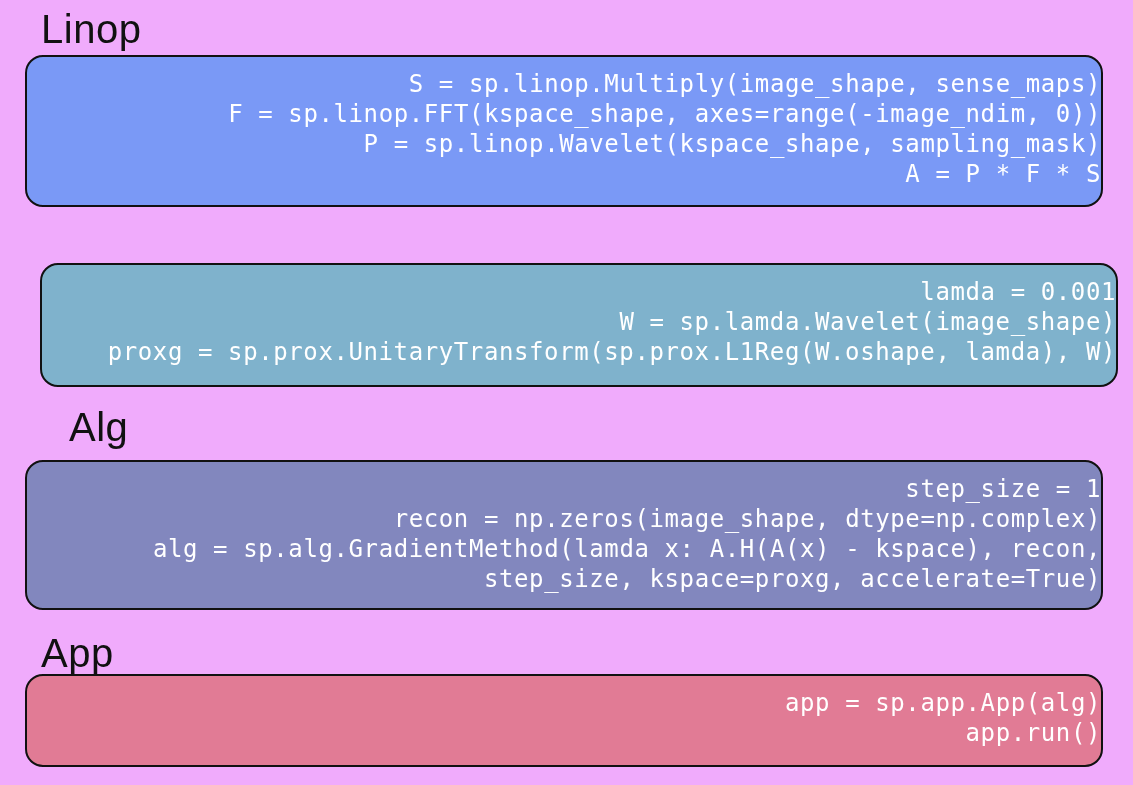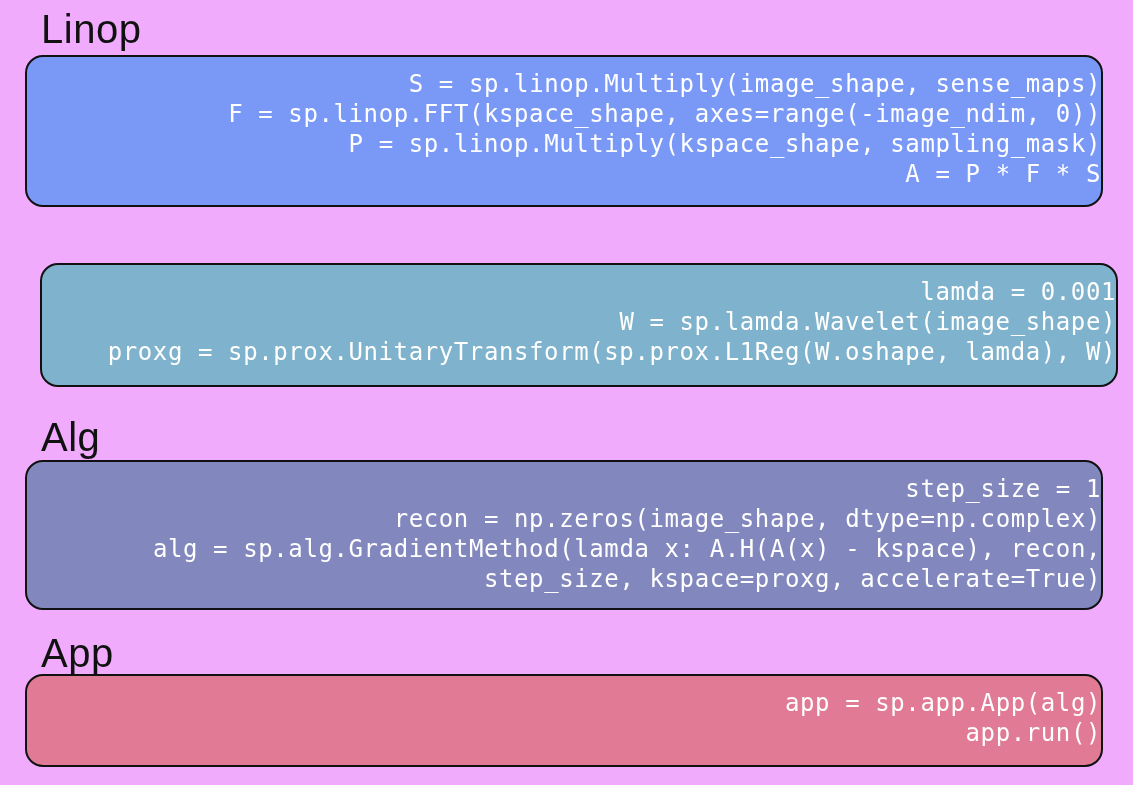--- a/index.html
+++ b/index.html
@@ -42,35 +42,35 @@
     line-height: 30px;
     letter-spacing: 0.6px;
     color: #ffffff;
     white-space: pre;
   }
   
   #linop-title { top: 6px; }
   #linop-box   { top: 55px;  height: 152px; }
   #prox-title  { top: 219px; }
   #prox-box    { top: 263px; height: 124px; }
-  #alg-title   { top: 414px; }
+  #alg-title   { top: 404px; margin-left: 28px; }
   #alg-box     { top: 460px; height: 150px; }
   #app-title   { top: 630px; }
   #app-box     { top: 674px; height: 93px; }
 </style>
 </head>
 <body>
 
 <div class="canvas">
 
   <h2 class="section-title" id="linop-title">Linop</h2>
   <div class="codebox" id="linop-box" style="background-color: rgb(122, 153, 246);">
     <div class="codeline">S = sp.linop.Multiply(image_shape, sense_maps)</div>
     <div class="codeline">F = sp.linop.FFT(kspace_shape, axes=range(-image_ndim, 0))</div>
-    <div class="codeline">P = sp.linop.Multiply(kspace_shape, sampling_mask)</div>
+    <div class="codeline">P = sp.linop.Wavelet(kspace_shape, sampling_mask)</div>
     <div class="codeline">A = P * F * S</div>
   </div>
 
   <div class="codebox" id="prox-box" style="background-color: rgb(127, 178, 204); margin-left: 15px;">
     <div class="codeline">lamda = 0.001</div>
     <div class="codeline">W = sp.lamda.Wavelet(image_shape)</div>
     <div class="codeline">proxg = sp.prox.UnitaryTransform(sp.prox.L1Reg(W.oshape, lamda), W)</div>
   </div>
 
   <h2 class="section-title" id="alg-title">Alg</h2>

